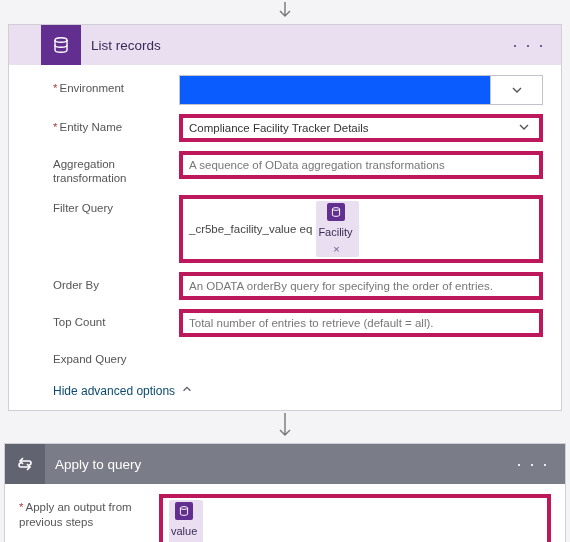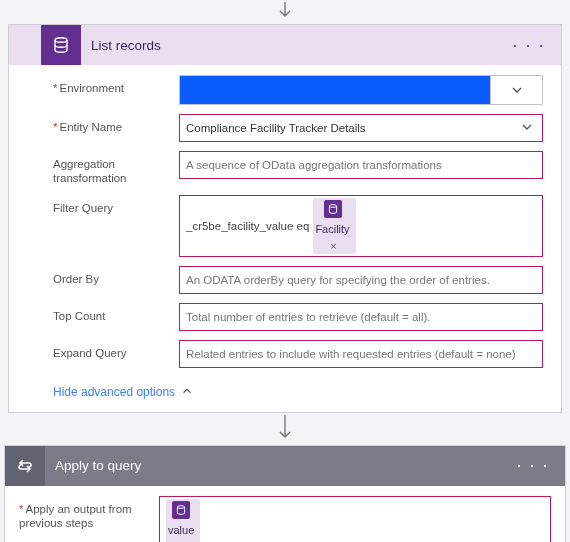--- a/index.html
+++ b/index.html
@@ -65,21 +65,21 @@
     color: #555;
     padding-top: 6px;
     line-height: 1.25;
   }
   .form-label .req { color: #a84040; margin-right: 2px; }
   .form-ctrl {
     flex: 1 1 auto;
   }
 
   .inputwrap {
-    border: 1px solid #be185d;
+    border: 4px solid #be185d;
     background: #fff;
     min-height: 28px;
     display: flex;
     align-items: center;
     padding: 2px 6px;
     font-size: 11.5px;
     color: #777;
     position: relative;
     gap: 4px;
   }
@@ -125,21 +125,21 @@
     background: #622f90;
     display: flex; align-items: center; justify-content: center;
     border-radius: 2px;
   }
   .tk-x { color: #6b5a90; cursor: pointer; font-size: 11px; padding-left: 2px;}
 
   .hide-adv {
     display: inline-flex;
     align-items: center;
     gap: 6px;
-    color: #3b82f6;
+    color: #0c4a6e;
     font-size: 12px;
     cursor: pointer;
     margin-top: 4px;
     padding: 4px 0;
   }
 
   .card-grey, .card-blue { margin: 0 4px; }
 
   .apply-body { padding: 10px 14px 14px 14px; background: #fff; }
 
@@ -242,25 +242,20 @@
       <div class="form-label"><span>Top Count</span></div>
       <div class="form-ctrl">
         <div class="inputwrap">
           <span>Total number of entries to retrieve (default = all).</span>
         </div>
       </div>
     </div>
 
     <div class="form-row">
       <div class="form-label"><span>Expand Query</span></div>
-      <div class="form-ctrl">
-        <div class="inputwrap">
-          <span>Related entries to include with requested entries (default = none)</span>
-        </div>
-      </div>
     </div>
 
     <div class="hide-adv">
       <span>Hide advanced options</span>
       <span>
         <svg width="12" height="12" viewBox="0 0 14 14">
             <path d="M3 9 L7 5 L11 9" stroke="#5a5a6a" stroke-width="1.4" fill="none"></path>
           </svg>
       </span>
     </div>

